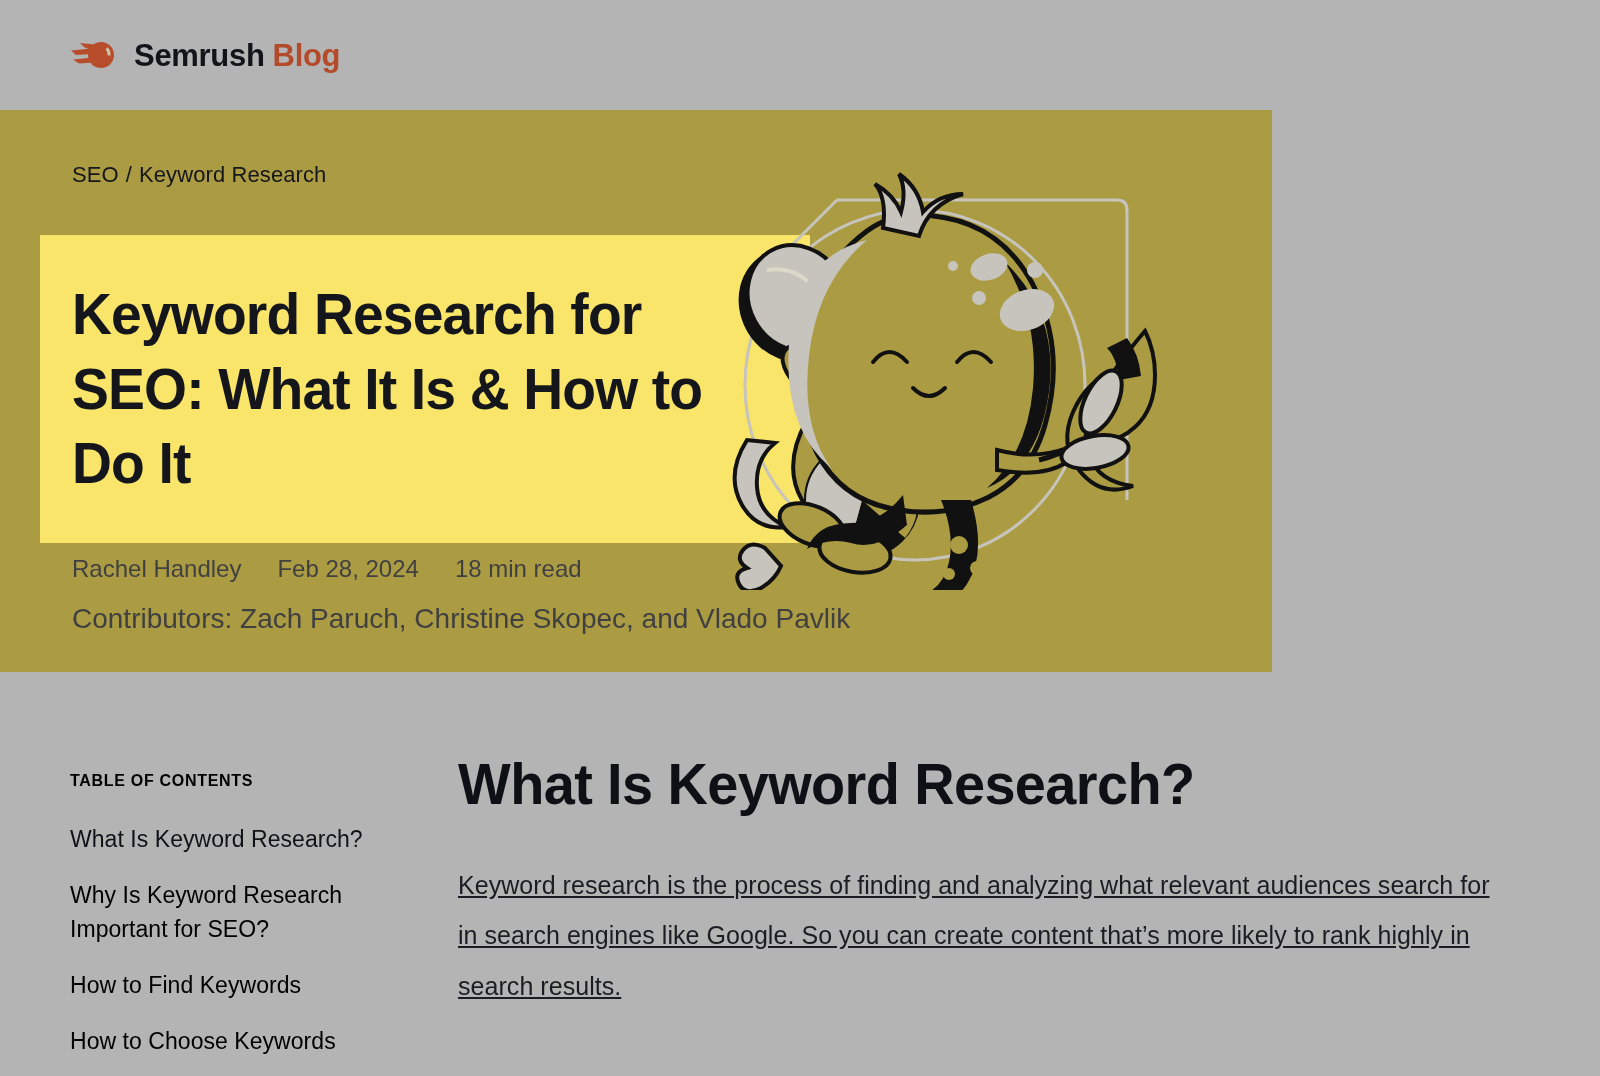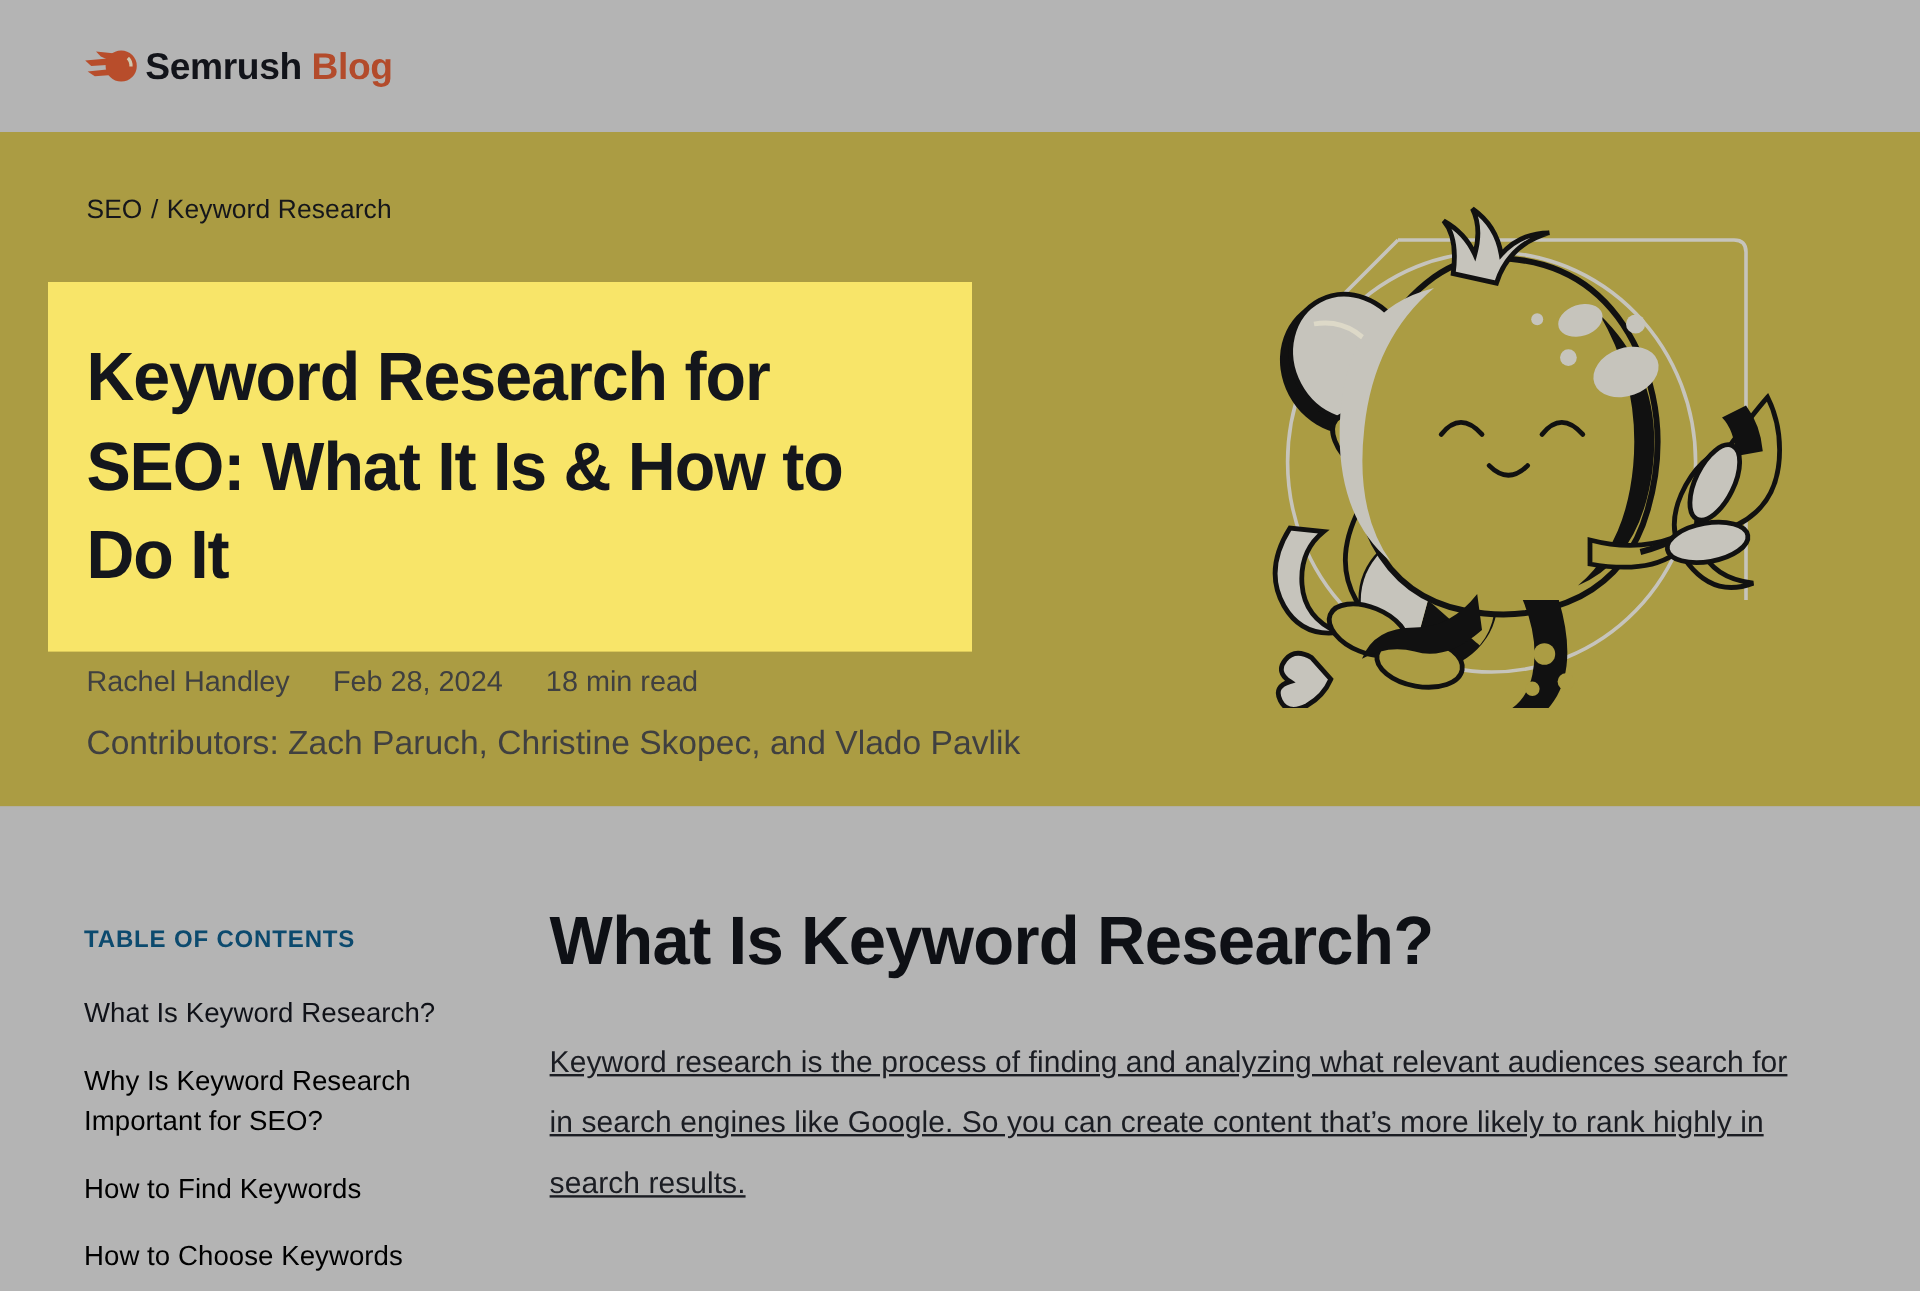--- a/index.html
+++ b/index.html
@@ -26,21 +26,21 @@
     top: 0; left: 0;
     width: 1600px;
     height: 110px;
     background: #b4b4b4;
     display: flex;
     align-items: center;
     padding: 0 48px 0 70px;
     z-index: 5;
   }
 
-  .brand { display: flex; align-items: center; gap: 3px; cursor: pointer; }
+  .brand { display: flex; align-items: center; gap: 16px; cursor: pointer; }
 
   .brand-mark { width: 48px; height: 36px; display: block; flex: 0 0 auto; }
 
   .brand-text {
     font-size: 31px;
     font-weight: 700;
     letter-spacing: -0.3px;
     line-height: 1;
     white-space: nowrap;
   }
@@ -104,21 +104,21 @@
     width: 36px;
     height: 4px;
     background: #0c0c0c;
     border-radius: 1px;
   }
 
   
   .hero {
     position: absolute;
     top: 110px; left: 0;
-    width: 1600px;
+    width: 1272px;
     height: 562px;
     background: #ab9c43;
     overflow: hidden;
   }
 
   .breadcrumb {
     position: absolute;
     top: 52px;
     left: 72px;
     font-size: 22px;
@@ -188,24 +188,24 @@
     background: #b4b4b4;
   }
 
   .toc {
     position: absolute;
     top: 100px;
     left: 70px;
     width: 320px;
   }
   .toc-heading {
-    font-size: 20px;
+    font-size: 16px;
     font-weight: 700;
     letter-spacing: 0.7px;
-    color: #0c4a6e;
+    color: #000000;
     margin-bottom: 32px;
   }
   .toc-list { list-style: none; }
   .toc-item {
     font-size: 23px;
     line-height: 1.48;
     color: #000000;
     margin-bottom: 22px;
     cursor: pointer;
     letter-spacing: 0.05px;

